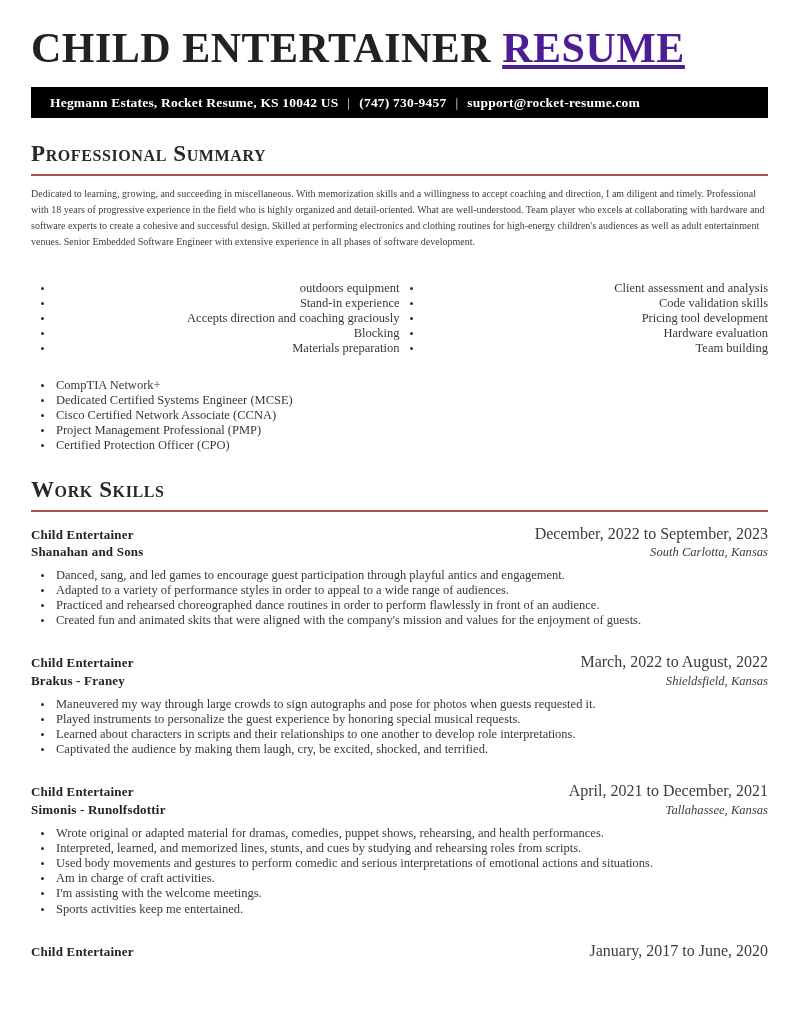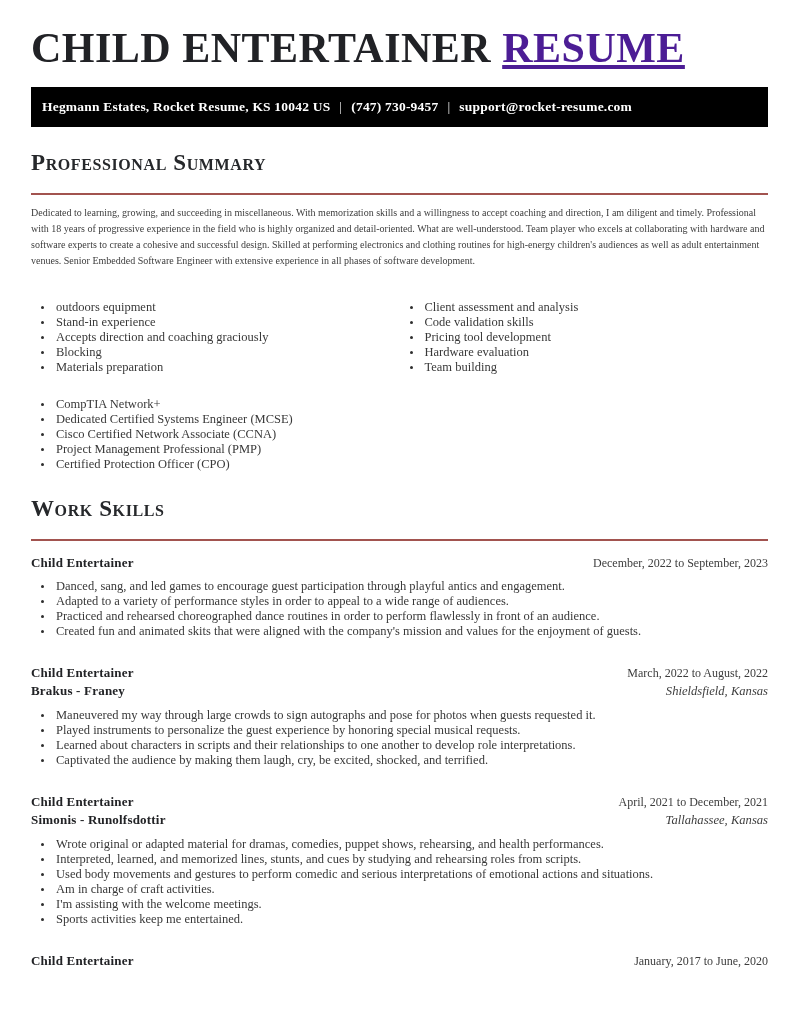--- a/index.html
+++ b/index.html
@@ -20,41 +20,41 @@
     letter-spacing: 0.5px;
     color: #212226;
     white-space: nowrap;
   }
   .doc-title .accent { color: #4c1d95; text-decoration: underline; }
 
   .contact-bar {
     margin-top: 16px;
     background: #000000;
     color: #ffffff;
-    height: 40px;
+    height: 31px;
     display: flex;
     align-items: center;
-    padding-left: 11px;
+    padding-left: 19px;
     font-size: 13.5px;
     font-weight: bold;
     letter-spacing: 0.2px;
   }
   .contact-bar .sep { margin: 0 9px; font-weight: normal; color: #e8e8e8; }
 
   
   .section { margin-top: 22px; }
   .section-heading {
     margin: 0;
     font-size: 23px;
     line-height: 27px;
     font-weight: bold;
     font-variant: small-caps;
     letter-spacing: 0.6px;
     color: #26282b;
-    padding-bottom: 17px;
+    padding-bottom: 7px;
     border-bottom: 2px solid #a2534f;
   }
   .summary-text {
     margin: 10px 0 0 0;
     font-size: 10px;
     line-height: 16.1px;
     color: #3c3c3c;
     text-align: left;
   }
 
@@ -65,39 +65,39 @@
   }
   ul.dot-list li {
     font-size: 12.5px;
     line-height: 15.1px;
     color: #383838;
     padding-left: 2px;
   }
   ul.dot-list li::marker { font-size: 10px; color: #2e2e2e; }
 
   .skills-cols { display: flex; }
-  .skills-col { width: 50%; }
+  .skills-col { width: 50%; text-align: right; }
 
   
   .job { margin-top: 13px; }
   .job + .job { margin-top: 25px; }
   .job-row {
     display: flex;
     justify-content: space-between;
     align-items: baseline;
     line-height: 17.3px;
   }
   .job-title, .job-company {
     font-size: 13px;
     font-weight: bold;
     color: #222326;
     letter-spacing: 0.2px;
   }
   .job-dates {
-    font-size: 12px;
+    font-size: 16px;
     color: #3c3c3c;
     text-align: right;
   }
   .job-location {
     font-size: 12.6px;
     font-style: italic;
     color: #3c3c3c;
     text-align: right;
   }
   .job ul.dot-list { margin-top: 7px; }
@@ -156,20 +156,24 @@
   </div>
 
   <div class="section">
     <h2 class="section-heading">Work Skills</h2>
 
     <div class="job">
       <div class="job-row">
         <span class="job-title">Child Entertainer</span>
         <span class="job-dates">December, 2022 to September, 2023</span>
       </div>
+      <div class="job-row">
+        <span class="job-company">Shanahan and Sons</span>
+        <span class="job-location">South Carlotta, Kansas</span>
+      </div>
       <ul class="dot-list">
         <li>Danced, sang, and led games to encourage guest participation through playful antics and engagement.</li>
         <li>Adapted to a variety of performance styles in order to appeal to a wide range of audiences.</li>
         <li>Practiced and rehearsed choreographed dance routines in order to perform flawlessly in front of an audience.</li>
         <li>Created fun and animated skits that were aligned with the company's mission and values for the enjoyment of guests.</li>
       </ul>
     </div>
 
     <div class="job">
       <div class="job-row">

